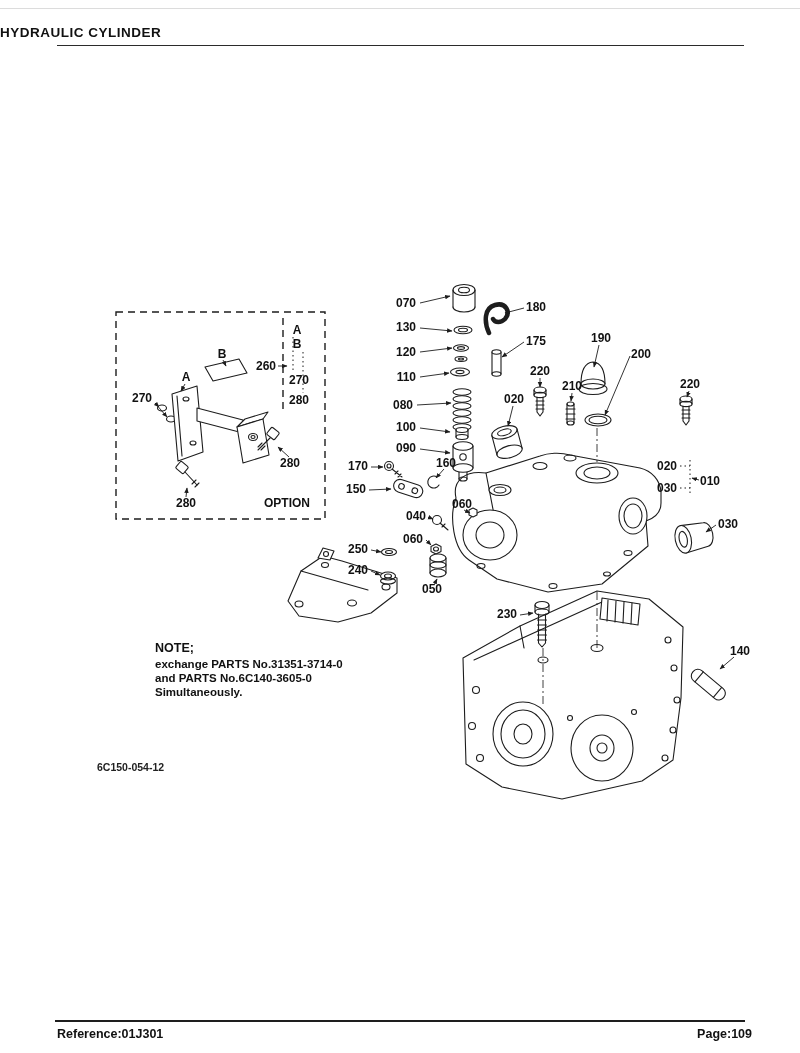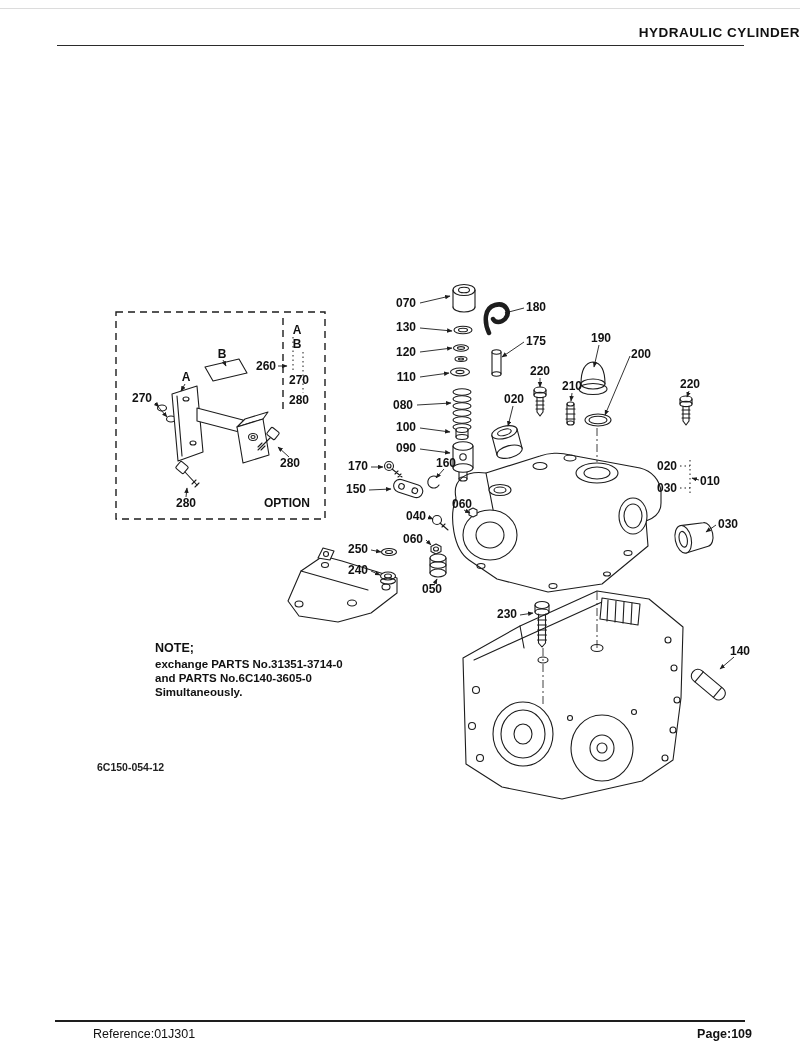--- a/index.html
+++ b/index.html
@@ -1,23 +1,23 @@
 <!DOCTYPE html>
 <html><head>
 <meta charset="utf-8">
 <style>
   html,body{margin:0;padding:0;background:#e9e9e9;}
   .page{position:relative;width:800px;height:1053px;background:#ffffff;overflow:hidden;
         font-family:"Liberation Sans",sans-serif;color:#111;}
   .scan-edge{position:absolute;top:8px;left:0;right:0;border-top:1px solid #dcdcdc;}
-  .hdr-title{position:absolute;top:25px;left:0;width:100%;text-align:right;
+  .hdr-title{position:absolute;top:25px;left:0;width:100%;text-align:left;
              font-weight:bold;font-size:13.5px;letter-spacing:.5px;}
   .hdr-rule{position:absolute;top:45px;left:57px;right:56px;border-top:1.6px solid #2b2b2b;}
   .ftr-rule{position:absolute;top:1020px;left:55px;right:55px;border-top:2px solid #1e1e1e;}
-  .ftr-left{position:absolute;top:1027px;left:57px;font-weight:normal;font-size:12.5px;margin-left:36px;}
+  .ftr-left{position:absolute;top:1027px;left:57px;font-weight:bold;font-size:12.5px;}
   .ftr-right{position:absolute;top:1027px;right:48px;font-weight:bold;font-size:12.5px;}
   svg.diagram{position:absolute;left:0;top:0;}
   
   .s{stroke:#1d1d1d;stroke-width:1.1;fill:none;stroke-linejoin:round;stroke-linecap:round;}
   .sw{stroke:#1d1d1d;stroke-width:1.1;fill:#ffffff;stroke-linejoin:round;}
   .thick{stroke:#1d1d1d;stroke-width:4.5;fill:none;stroke-linecap:round;}
   .leader{stroke:#1d1d1d;stroke-width:.9;fill:none;marker-end:url(#ah);}
   .dotted{stroke:#1d1d1d;stroke-width:1;stroke-dasharray:1.5 3;fill:none;}
   .dashdot{stroke:#2a2a2a;stroke-width:.9;stroke-dasharray:8 3 2 3;fill:none;}
   .dashed{stroke:#1d1d1d;stroke-width:1.4;stroke-dasharray:7 5;fill:none;}

